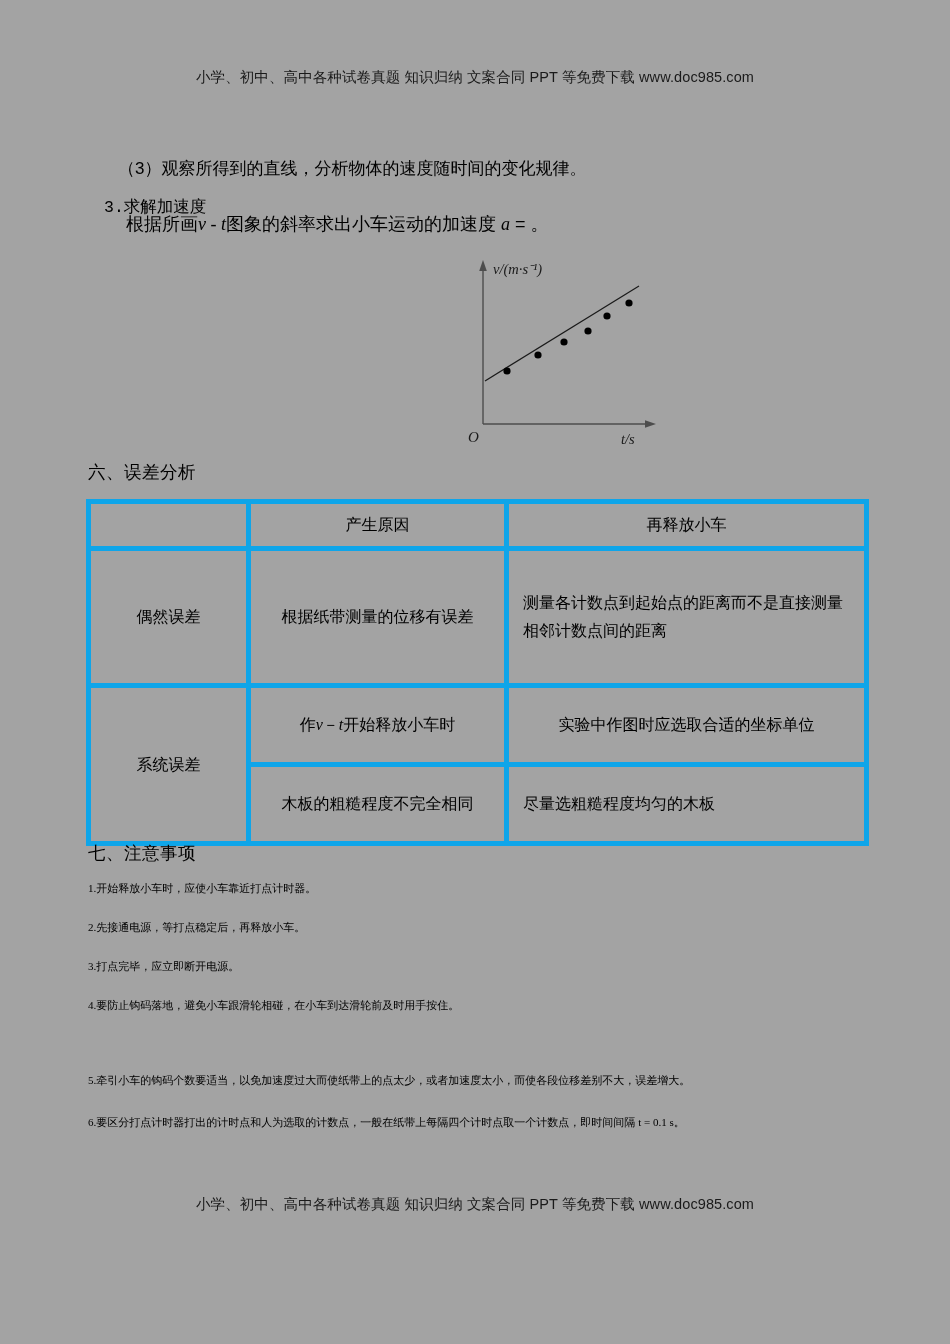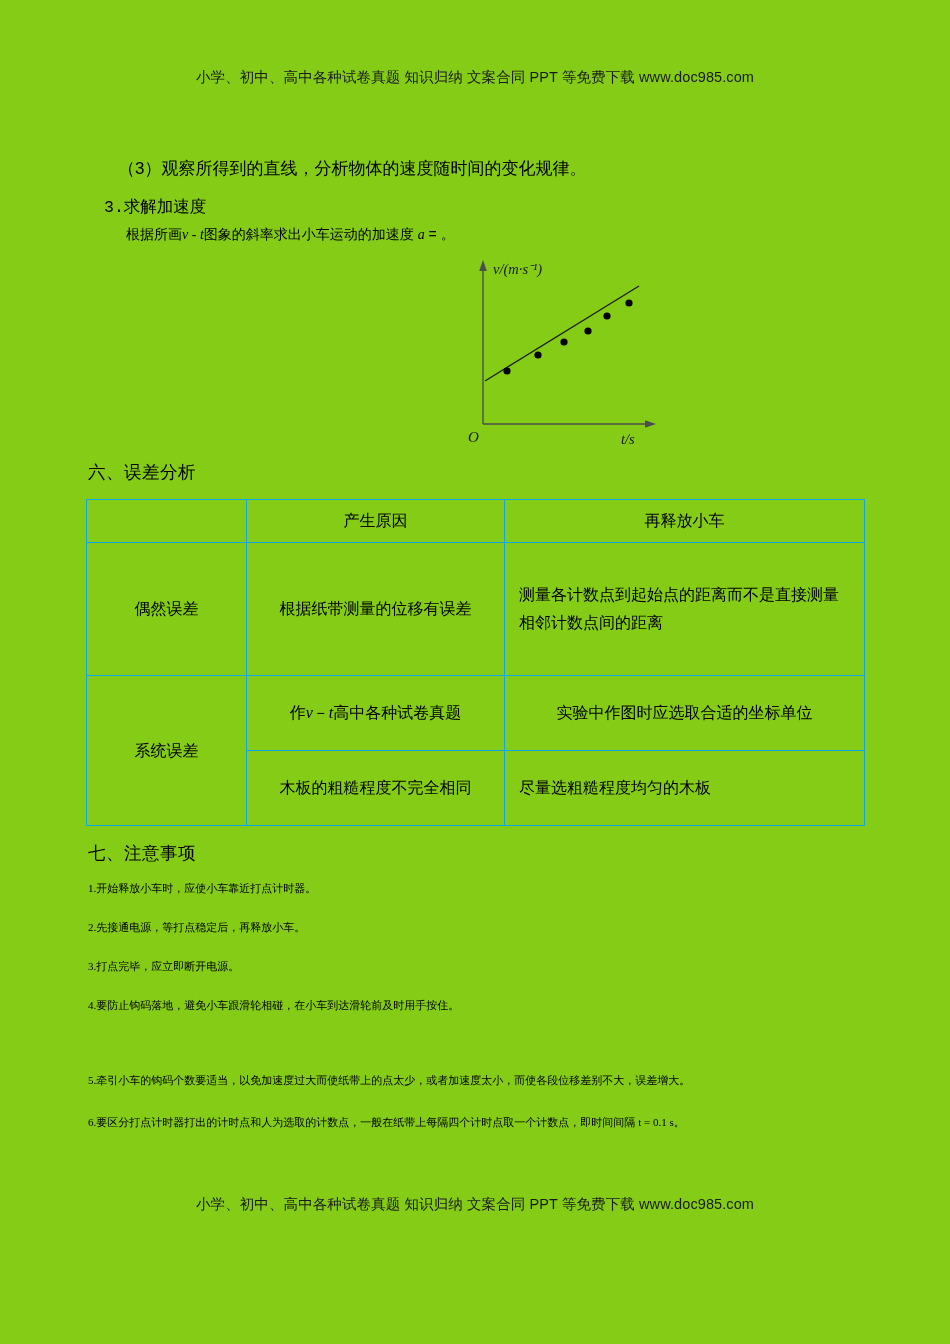--- a/index.html
+++ b/index.html
@@ -14,21 +14,21 @@
     font-family: "Liberation Sans", sans-serif;
     color: #000000;
     overflow: hidden;
   }
 
   .page {
     position: absolute;
     left: 0; top: 0;
     width: 950px;
     height: 1344px;
-    background: #84cc16;
+    background: #a3a3a3;
   }
 
   
   .watermark {
     position: absolute;
     left: 0;
     width: 950px;
     text-align: center;
     font-family: "Liberation Sans", sans-serif;
     font-size: 14.5px;
@@ -71,23 +71,23 @@
   .line-solve {
     position: absolute;
     left: 0px;
     top: 180px;
     font-family: Liberation Mono, monospace;
     font-size: 16.5px;
   }
   .line-basis {
     position: absolute;
     left: 22px;
-    top: 208px;
-    font-family: "Liberation Sans", sans-serif;
-    font-size: 14px;
+    top: 195px;
+    font-family: "Liberation Sans", sans-serif;
+    font-size: 18px;
   }
 
   
   #vt-figure {
     position: absolute;
     left: 355px;
     top: 248px;
     width: 240px;
     height: 200px;
   }
@@ -111,21 +111,21 @@
     left: -2px;
     top: 499px;
     width: 778px;
     border-collapse: collapse;
     table-layout: fixed;
     font-family: "Liberation Serif", serif;
     font-size: 16px;
     color: #000;
   }
   #error-table td {
-    border: 1px solid #0ea5e9;
+    border: 5px solid #0ea5e9;
     padding: 6px 14px;
     vertical-align: middle;
     text-align: center;
     line-height: 1.75;
   }
   #error-table td.cell-left {
     text-align: left;
   }
   .col-type { width: 160px; }
   .col-cause { width: 258px; }
@@ -208,21 +208,21 @@
           <td>产生原因</td>
           <td>再释放小车</td>
         </tr>
         <tr class="r1">
           <td>偶然误差</td>
           <td>根据纸带测量的位移有误差</td>
           <td class="cell-left">测量各计数点到起始点的距离而不是直接测量相邻计数点间的距离</td>
         </tr>
         <tr class="r2">
           <td rowspan="2">系统误差</td>
-          <td><span>作</span><span class="ital">v</span><span>－</span><span class="ital">t</span><span>高中各种试卷真题</span></td>
+          <td><span>作</span><span class="ital">v</span><span>－</span><span class="ital">t</span><span>开始释放小车时</span></td>
           <td>实验中作图时应选取合适的坐标单位</td>
         </tr>
         <tr class="r3">
           <td>木板的粗糙程度不完全相同</td>
           <td class="cell-left">尽量选粗糙程度均匀的木板</td>
         </tr>
       </tbody>
     </table>
 
     <div class="heading" id="heading-notes">七、注意事项</div>

